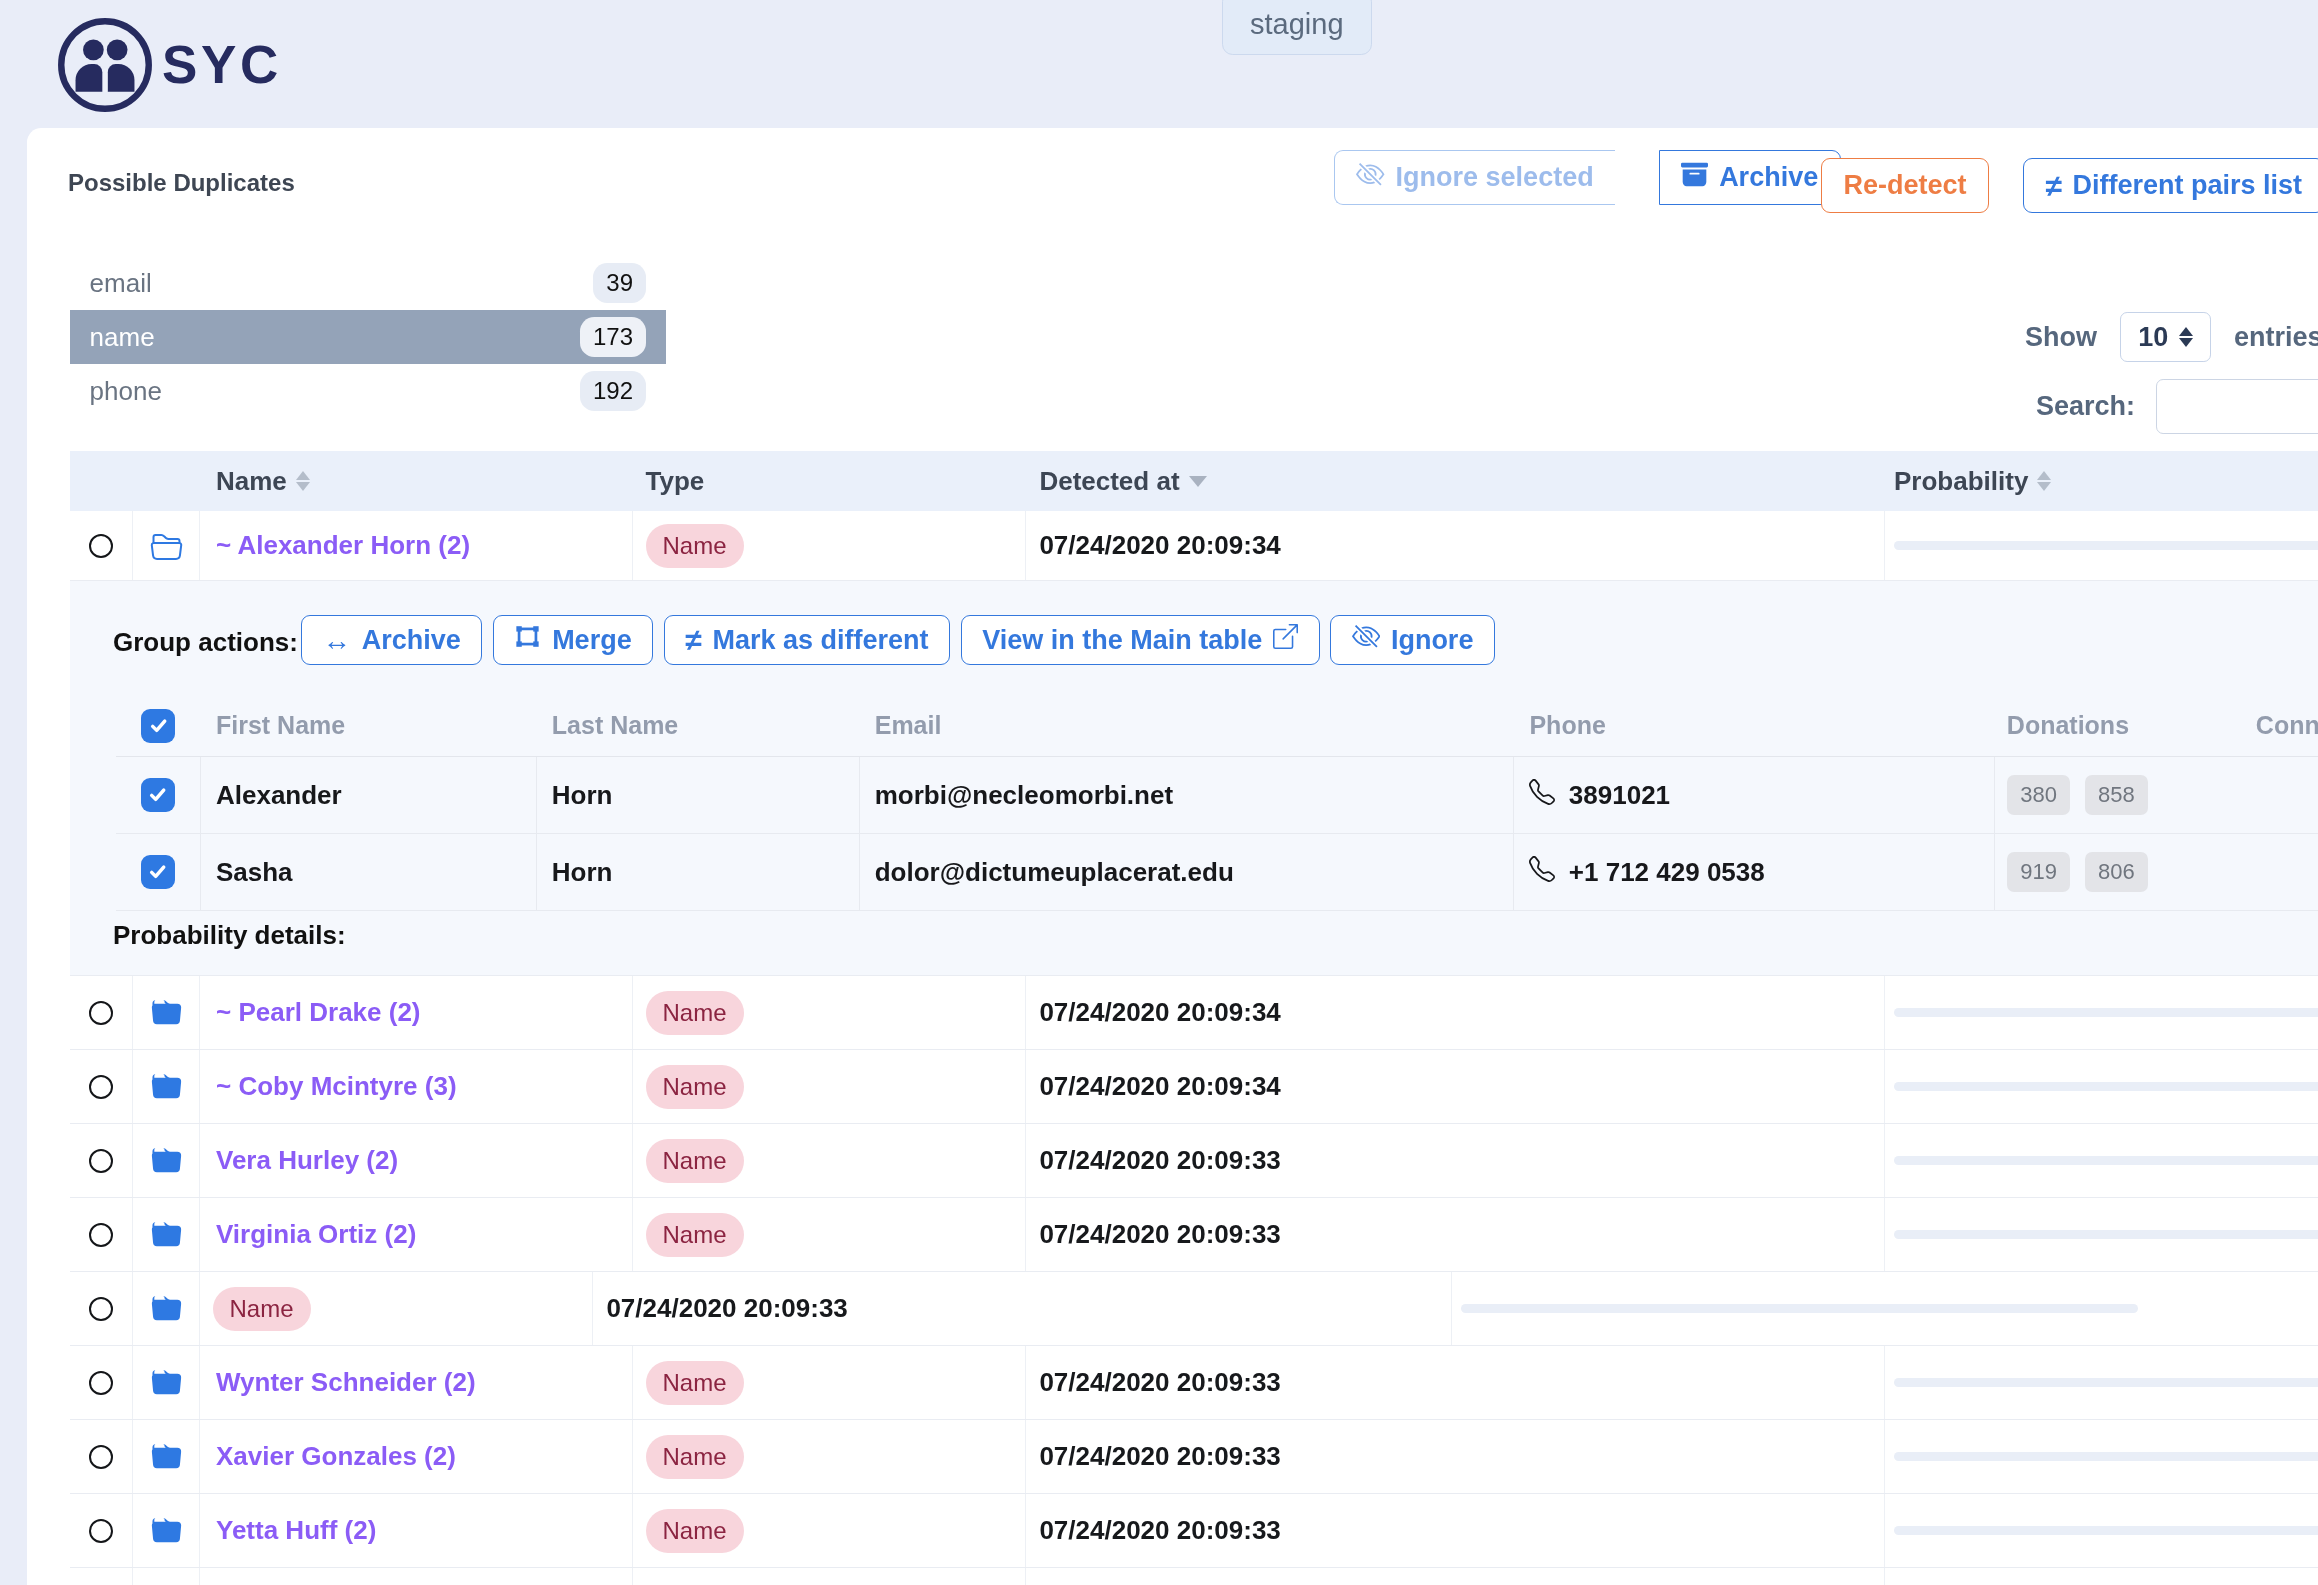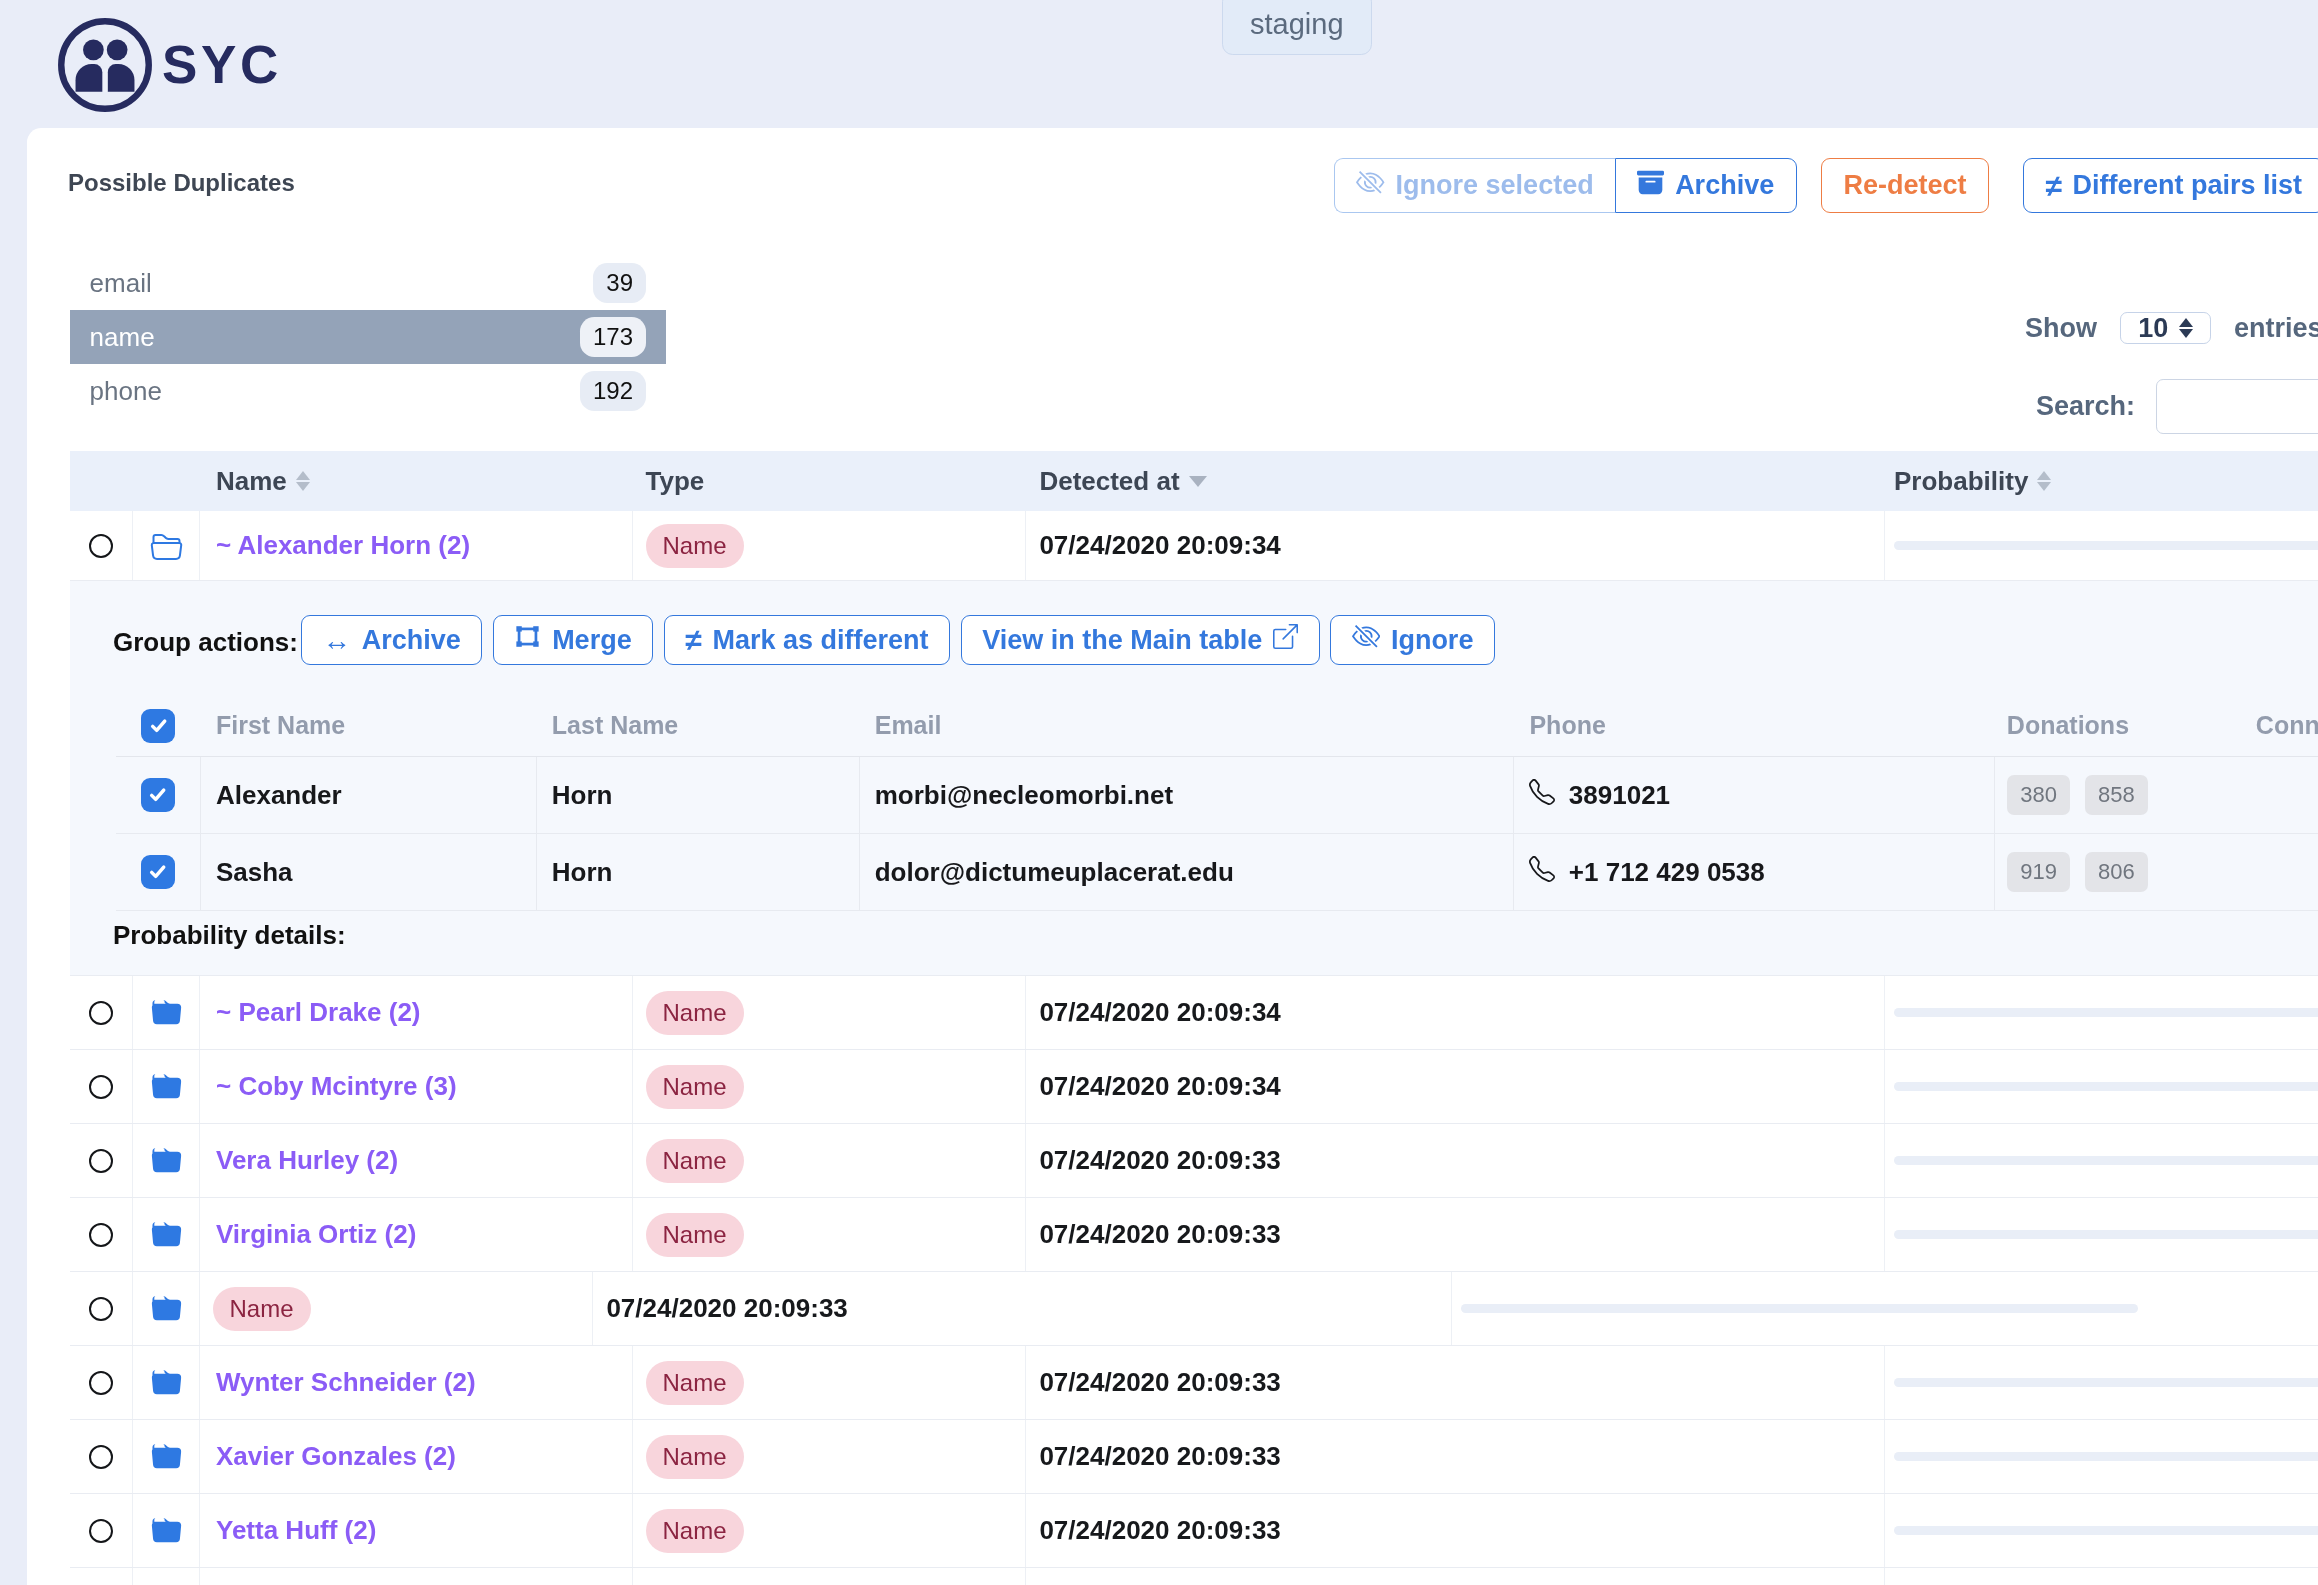--- a/index.html
+++ b/index.html
@@ -23,37 +23,37 @@
     font-size:29px;color:#5b6a7e;
   }
   
   .card{position:absolute;left:27px;top:128px;width:2557px;height:1457px;background:#ffffff;border-radius:14.3px 14.3px 0 0;}
   .title{position:absolute;left:41px;top:41px;margin:0;font-size:24px;font-weight:700;color:#3e4653;}
   
   .btn{display:inline-flex;align-items:center;justify-content:center;gap:10.7px;background:#fff;
        border:1.8px solid var(--accent);color:var(--accent);font-family:inherit;
        font-size:27px;font-weight:600;height:55px;border-radius:9px;padding:0 21.4px;cursor:pointer;white-space:nowrap;}
   .btn svg{flex:0 0 auto;}
-  .btn-group{position:absolute;left:1307px;top:30px;display:flex;}
+  .btn-group{position:absolute;left:1307px;top:22px;display:flex;gap:44px;}
   .btn-ignore-sel{border:1.8px solid #aac7f0;border-right:none;color:var(--accent-faded);border-radius:9px 0 0 9px;}
   .btn-archive{border-radius:0 9px 9px 0;}
   .btn-redetect{position:absolute;left:1794px;top:30px;border-color:var(--orange);color:var(--orange);}
   .btn-diff{position:absolute;left:1996px;top:30px;}
   .glyph-neq{font-size:30px;font-weight:700;line-height:1;}
   
   .filters{position:absolute;left:43px;top:128px;width:596px;}
   .filter-row{height:54px;display:flex;align-items:center;justify-content:space-between;
               padding:0 19.6px;font-size:26px;color:#6a7482;cursor:pointer;}
   .filter-row.selected{background:var(--sel-filter);color:#ffffff;}
   .count-badge{background:#e7ecf5;color:#111;border-radius:14.3px;padding:6.2px 13.4px;font-size:24px;min-width:49px;text-align:center;}
   .filter-row.selected .count-badge{background:#eef1f7;}
   
   .show-row{position:absolute;left:1998px;top:184px;display:flex;align-items:center;gap:23px;
             font-size:27px;font-weight:600;color:#56677d;}
-  .page-size{width:91px;height:32px;border:1.8px solid #c6d3e8;border-radius:7.1px;display:flex;
+  .page-size{width:91px;height:50px;border:1.8px solid #c6d3e8;border-radius:7.1px;display:flex;
              align-items:center;justify-content:center;gap:10.7px;color:#2b3a55;background:#fff;cursor:pointer;}
   .updown{display:flex;flex-direction:column;gap:2.7px;}
   .updown i{display:block;width:0;height:0;border-left:7.1px solid transparent;border-right:7.1px solid transparent;}
   .updown .up{border-bottom:9px solid #2b3a55;}
   .updown .down{border-top:9px solid #2b3a55;}
   .search-row{position:absolute;left:2009px;top:251px;display:flex;align-items:center;gap:21.4px;
               font-size:27px;font-weight:600;color:#56677d;}
   .search-input{width:267px;height:55px;border:1.8px solid #ccd5e4;border-radius:7.1px;font-size:26px;
                 padding:0 14.3px;color:#17191c;background:#fff;font-family:inherit;}
   

